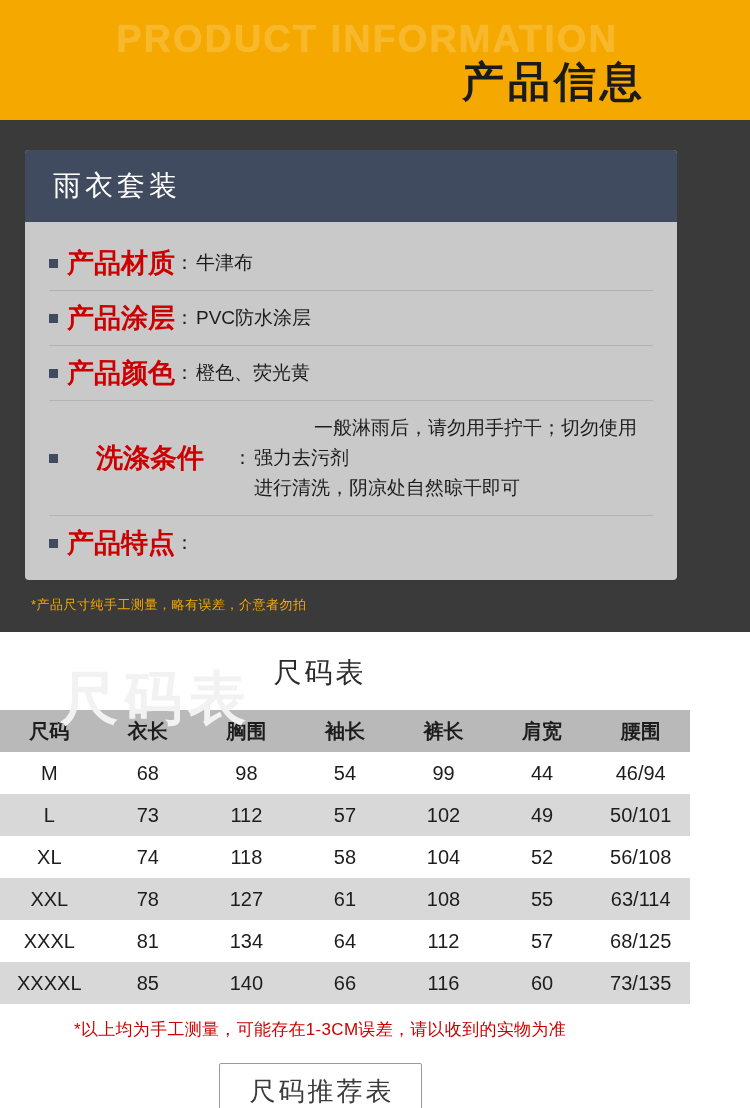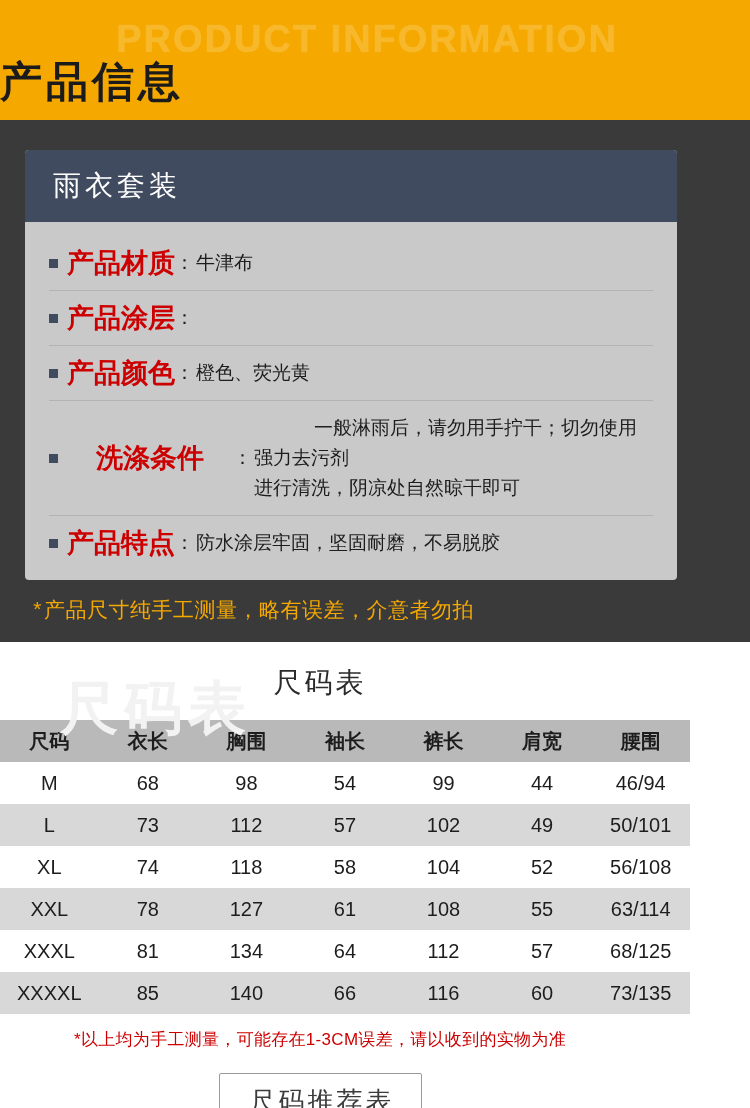--- a/index.html
+++ b/index.html
@@ -42,21 +42,21 @@
     letter-spacing: 2px;
     color: #f7b82b;
     text-shadow: 0 0 1px #f8c04a;
     white-space: nowrap;
   }
   .header-title {
     position: absolute;
     top: 54px;
     left: 0;
     width: 646px;
-    text-align: left;
+    text-align: right;
     font-size: 42px;
     font-weight: bold;
     letter-spacing: 4px;
     color: #1b1b1b;
   }
 
   
   .info-section {
     position: relative;
     width: 750px;
@@ -123,25 +123,24 @@
   }
   .spec-row.multi { align-items: center; }
   .spec-row.multi .bullet { margin-top: 0; }
   .spec-row.multi .spec-label,
   .spec-row.multi .spec-colon { align-self: center; margin-left: 29px; }
   .spec-value .line1 { display: block; text-indent: 60px; }
   .spec-value .line2 { display: block; }
 
   .note-star {
     color: #f5a800;
-    font-size: 21px;
+    font-size: 13px;
     margin-top: 16px;
     margin-left: 6px;
     letter-spacing: 0.5px;
-    font-family: Liberation Mono, monospace;
   }
 
   
   .size-section {
     position: relative;
     width: 640px;
     background: #ffffff;
     flex: 1;
     padding-top: 22px;
   }
@@ -225,20 +224,21 @@
           <span class="bullet"></span>
           <span class="spec-label">产品材质</span>
           <span class="spec-colon">：</span>
           <span class="spec-value">牛津布</span>
         </div>
 
         <div class="spec-row">
           <span class="bullet"></span>
           <span class="spec-label">产品涂层</span>
           <span class="spec-colon">：</span>
+          <span class="spec-value">PVC防水涂层</span>
         </div>
 
         <div class="spec-row">
           <span class="bullet"></span>
           <span class="spec-label">产品颜色</span>
           <span class="spec-colon">：</span>
           <span class="spec-value">橙色、荧光黄</span>
         </div>
 
         <div class="spec-row multi">
@@ -248,21 +248,20 @@
           <span class="spec-value">
             <span class="line1">一般淋雨后，请勿用手拧干；切勿使用强力去污剂</span>
             <span class="line2">进行清洗，阴凉处自然晾干即可</span>
           </span>
         </div>
 
         <div class="spec-row">
           <span class="bullet"></span>
           <span class="spec-label">产品特点</span>
           <span class="spec-colon">：</span>
-          <span class="spec-value">防水涂层牢固，坚固耐磨，不易脱胶</span>
         </div>
 
       </div>
     </div>
     <div class="note-star">*产品尺寸纯手工测量，略有误差，介意者勿拍</div>
   </div>
 
   <div class="size-section">
     <div class="size-watermark">尺码表</div>
     <div class="size-title">尺码表</div>

